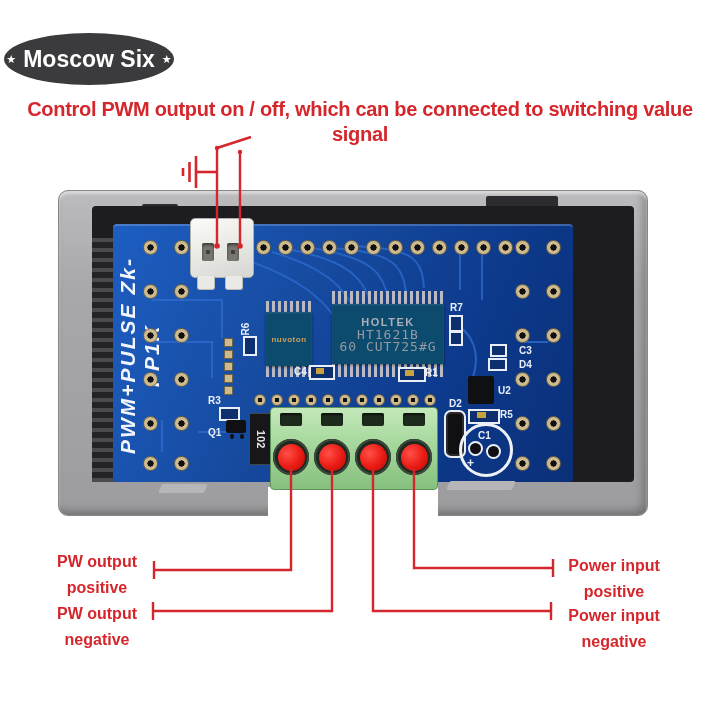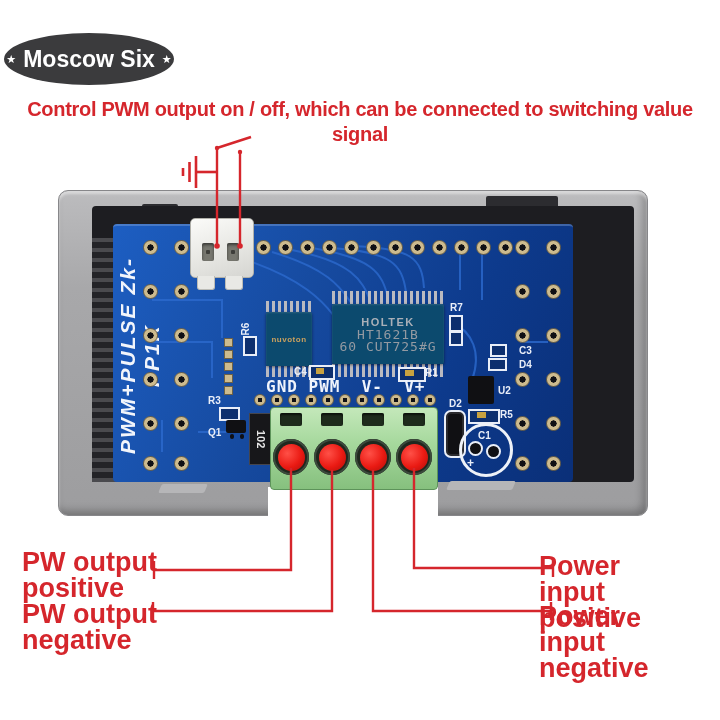--- a/index.html
+++ b/index.html
@@ -87,22 +87,22 @@
        border:1px solid #b0b0aa;}
   .jst-slot{position:absolute;width:12px;height:18px;background:#77776f;border-radius:2px;z-index:6;
             box-shadow:inset 0 2px 3px rgba(0,0,0,.5);}
   .jst-pin{position:absolute;width:4px;height:4px;background:#3e3e3a;border-radius:1px;z-index:7;}
   .jst-tab{position:absolute;width:16px;height:13px;background:#e9e9e5;border:1px solid #bcbcb6;border-top:none;
            border-radius:0 0 3px 3px;z-index:5;}
 
   
   .overlay{left:0;top:0;z-index:7;pointer-events:none;}
 
-  .callout-label{position:absolute;width:150px;text-align:left;color:#d5262c;font-weight:bold;
-                 font-size:27px;line-height:26px;z-index:8;}
+  .callout-label{position:absolute;width:150px;text-align:center;color:#d5262c;font-weight:bold;
+                 font-size:16px;line-height:26px;z-index:8;}
 </style>
 </head>
 <body>
 
 <div class="stage">
 
   <div class="abs badge">
     <span class="star">★</span>
     <span class="name">Moscow Six</span>
     <span class="star">★</span>
@@ -168,21 +168,20 @@
 
   <span class="silk" style="left:450px;top:303px;">R7</span>
   <div class="abs part-outline" style="left:449px;top:315px;width:10px;height:13px;"></div>
   <div class="abs part-outline" style="left:449px;top:331px;width:10px;height:11px;"></div>
 
   <span class="silk" style="left:519px;top:346px;">C3</span>
   <div class="abs part-outline" style="left:490px;top:344px;width:13px;height:9px;"></div>
   <span class="silk" style="left:519px;top:360px;">D4</span>
   <div class="abs part-outline" style="left:488px;top:358px;width:15px;height:9px;"></div>
 
-  <div class="abs port-labels">GND PWM  V-  V+</div>
 
   <span class="silk" style="left:208px;top:396px;">R3</span>
   <div class="abs part-outline" style="left:219px;top:407px;width:17px;height:10px;"></div>
   <span class="silk" style="left:208px;top:428px;">Q1</span>
   <div class="abs part-black" style="left:226px;top:420px;width:20px;height:13px;"></div>
   <div class="abs part-black" style="left:230px;top:434px;width:4px;height:5px;"></div>
   <div class="abs part-black" style="left:240px;top:434px;width:4px;height:5px;"></div>
 
   <div class="abs res102">102</div>
 

